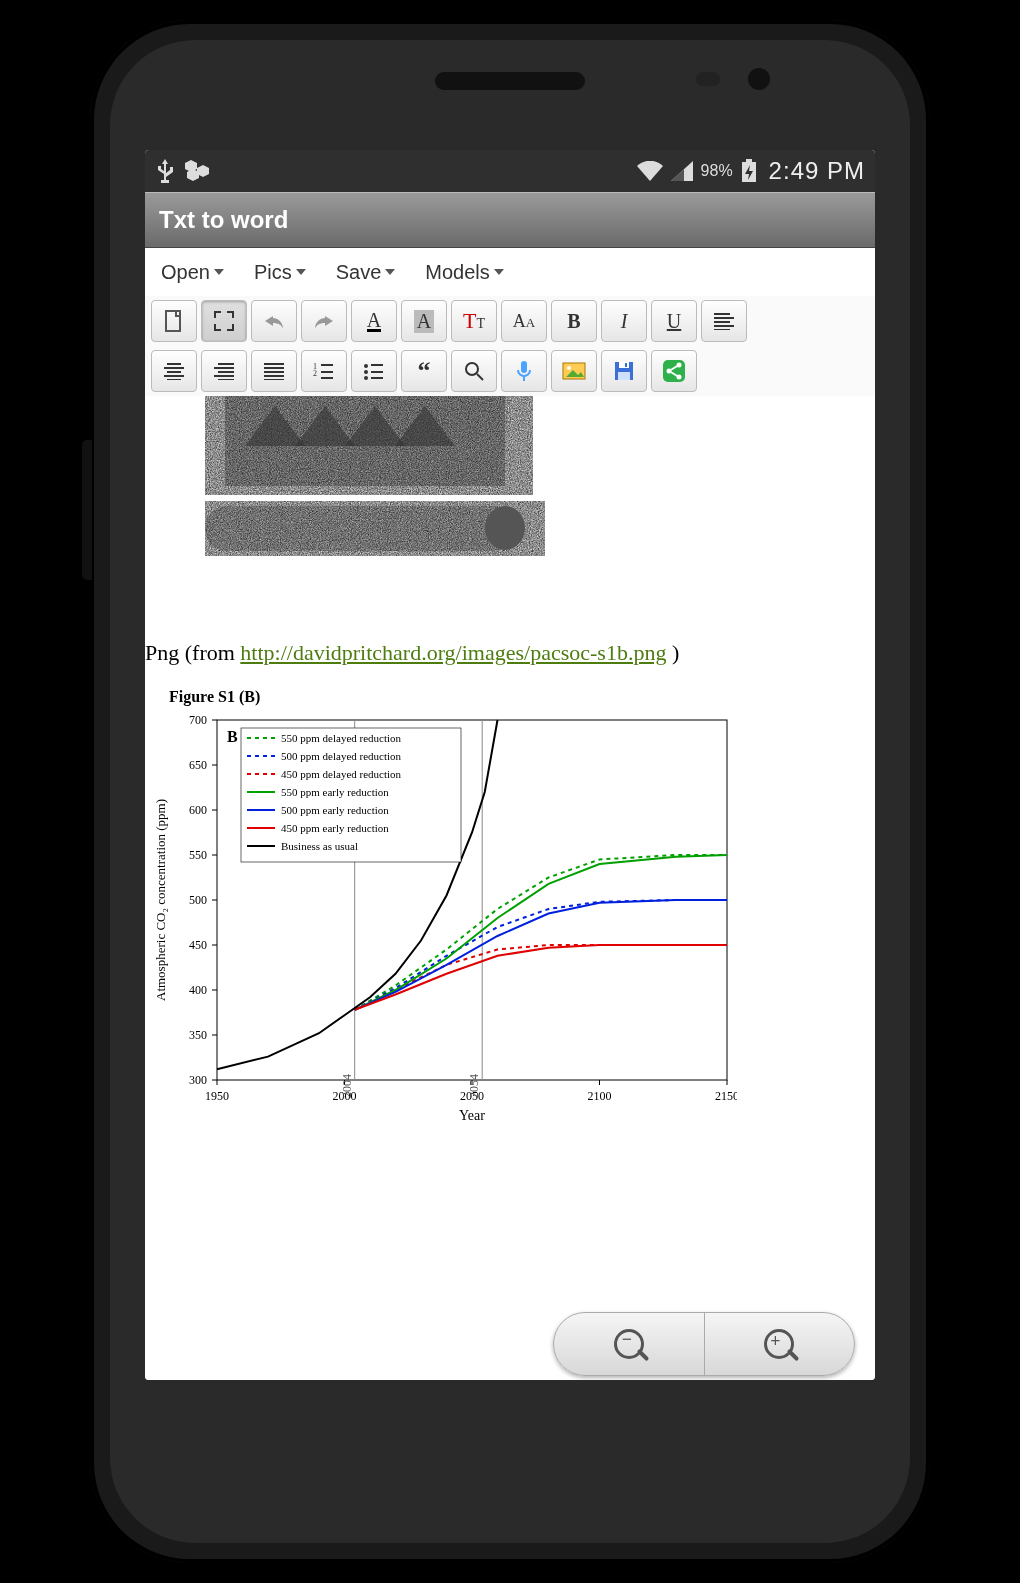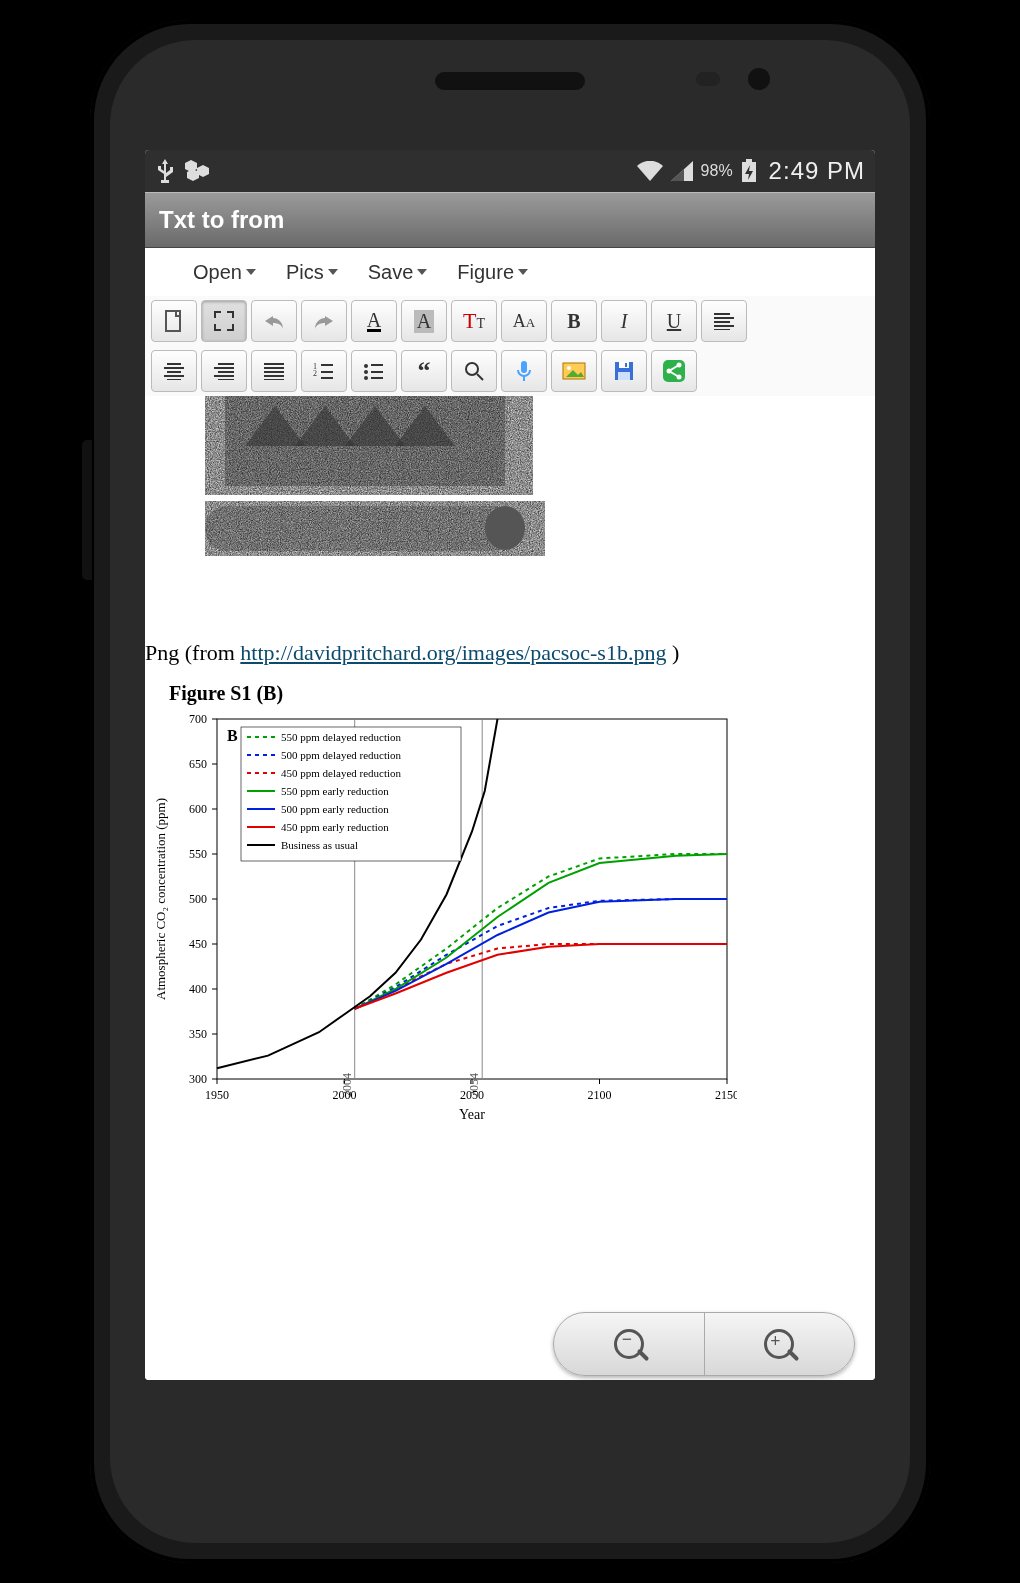--- a/index.html
+++ b/index.html
@@ -17,34 +17,34 @@
   .status{height:42px;background:#2f2f2f;color:#eee;display:flex;align-items:center;font-size:20px;padding:0 10px;}
   .status .left-ico{display:flex;gap:10px;align-items:center;}
   .status .spacer{flex:1;}
   .status .right-ico{display:flex;gap:8px;align-items:center;}
   .usb-icon svg,.hex-icon svg,.wifi-icon svg,.cell-icon svg,.batt-icon svg{display:block;}
   .pct{font-size:16px;color:#ddd;}
   .clock{font-size:24px;letter-spacing:1px;margin-left:4px;}
   
   .titlebar{height:54px;background:linear-gradient(#9a9a9a,#6a6a6a);color:#fff;display:flex;align-items:center;padding:0 14px;font-size:24px;font-weight:bold;border-top:1px solid #bbb;border-bottom:1px solid #444;}
   
-  .menubar{height:48px;background:#fff;display:flex;align-items:center;gap:30px;padding:0 4px;font-size:20px;color:#333;margin-left:44px;}
+  .menubar{height:48px;background:#fff;display:flex;align-items:center;gap:30px;padding:0 16px;font-size:20px;color:#333;}
   .menubar .menu-item{display:flex;align-items:center;gap:4px;cursor:pointer;}
   .caret{width:0;height:0;border-left:5px solid transparent;border-right:5px solid transparent;border-top:6px solid #555;}
   
   .toolbar{display:flex;gap:4px;padding:4px 6px;background:#fafafa;}
   .tb-btn{width:44px;height:40px;border:1px solid #bbb;border-radius:4px;background:linear-gradient(#fefefe,#e6e6e6);display:flex;align-items:center;justify-content:center;font-family:"Times New Roman",serif;font-size:20px;color:#333;cursor:pointer;}
   .tb-btn.active{background:linear-gradient(#e0e0e0,#cfcfcf);box-shadow:inset 0 1px 3px rgba(0,0,0,.3);}
   .tb-btn svg{display:block;}
   
   .doc{position:relative;background:#fff;height:calc(100% - 42px - 54px - 48px - 48px - 48px);overflow:hidden;font-family:"Times New Roman",serif;color:#000;}
   .gray-img{margin:0 0 0 60px;width:340px;}
   .caption{font-size:22px;margin:70px 0 14px 0;}
-  .caption a{color:#0c4a6e;text-decoration:underline;}
-  .figtitle{font-size:20px;font-weight:bold;margin:16px 0 4px 24px;}
+  .caption a{color:#4d7c0f;text-decoration:underline;}
+  .figtitle{font-size:16px;font-weight:bold;margin:22px 0 4px 24px;}
   .chart-wrap{margin-left:2px;}
   .todo{font-size:22px;margin-top:26px;}
   
   .zoom-pill{position:absolute;right:20px;bottom:10px;width:300px;height:62px;border-radius:32px;background:linear-gradient(#f5f5f5,#d8d8d8);border:1px solid #aaa;box-shadow:0 2px 4px rgba(0,0,0,.3);display:flex;}
   .zoom-pill .half{flex:1;display:flex;align-items:center;justify-content:center;}
   .zoom-pill .half:first-child{border-right:1px solid #aaa;}
   .mag{position:relative;width:30px;height:30px;}
   .mag .lens{position:absolute;width:24px;height:24px;border:3px solid #555;border-radius:50%;left:0;top:0;}
   .mag .handle{position:absolute;width:14px;height:4px;background:#555;left:22px;top:24px;transform:rotate(45deg);border-radius:2px;}
   .mag .sign{position:absolute;left:6px;top:3px;font-size:18px;font-weight:bold;color:#555;line-height:18px;}
@@ -98,38 +98,38 @@
                 <rect x="1" y="3" width="14" height="20" fill="#ddd"></rect>
                 <rect x="5" y="0" width="6" height="3" fill="#ddd"></rect>
                 <path fill="#2f2f2f" d="M9 6l-5 9h4l-1 6 5-9H8z"></path>
               </svg>
        </span>
        <span class="clock">2:49 PM</span>
      </div>
    </div>
 
    <div class="titlebar">
-     <span>Txt to from</span>
+     <span>Txt to word</span>
    </div>
 
    <div class="menubar">
      <div class="menu-item">
             <span>Open</span>
             <span class="caret"></span>
           </div>
      <div class="menu-item">
             <span>Pics</span>
             <span class="caret"></span>
           </div>
      <div class="menu-item">
             <span>Save</span>
             <span class="caret"></span>
           </div>
      <div class="menu-item">
-            <span>Figure</span>
+            <span>Models</span>
             <span class="caret"></span>
           </div>
    </div>
 
    <div class="toolbar" id="tb1">
           <div class="tb-btn">
             <svg xmlns="http://www.w3.org/2000/svg" width="20" height="24" viewBox="0 0 20 24">
               <rect x="2" y="2" width="14" height="20" fill="none" stroke="#555" stroke-width="2"></rect>
               <polyline points="12,2 12,7 17,7" fill="none" stroke="#555" stroke-width="2"></polyline>
             </svg>

